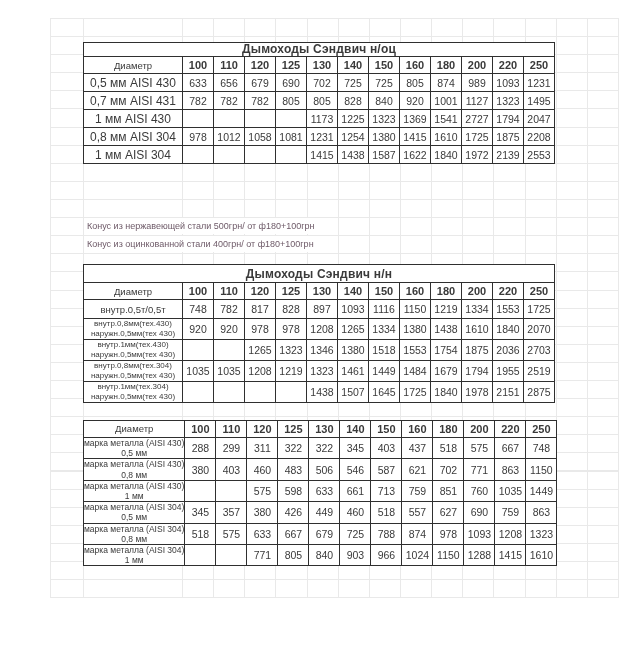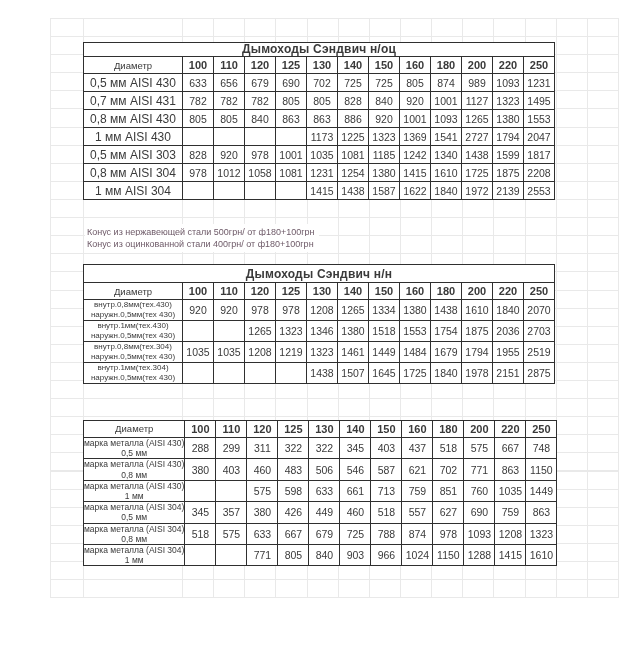--- a/index.html
+++ b/index.html
@@ -41,21 +41,21 @@
   .t2 tr.dr2 td{height:20px;}
   .t2 tr.dr1 td.lab{font-size:9.5px;}
   .t2 tr.dr2 td.lab,.t3 td.lab{font-size:8px;line-height:1.2;}
   .t3 tr.dr td{height:18px;}
   .t3 td.lab{font-size:8.5px;}
 
   .note{
     position:absolute;left:85px;height:16px;line-height:16px;background:#fff;
     font-size:9px;color:var(--note);padding:0 4px 0 2px;white-space:nowrap;
   }
-  .note-1{top:224px;} .note-2{top:236px;}
+  .note-1{top:218px;} .note-2{top:236px;}
 </style>
 </head>
 <body>
 
 <div class="sheet">
   <div class="hgrid"></div>
   <div class="vgrid"></div>
   <div class="vline vline-a"></div>
   <div class="vline vline-b"></div>
 
@@ -124,68 +124,34 @@
             <td class="val">828</td>
             <td class="val">840</td>
             <td class="val">920</td>
             <td class="val">1001</td>
             <td class="val">1127</td>
             <td class="val">1323</td>
             <td class="val">1495</td>
           </tr>
           <tr class="dr dr1">
             <td class="lab">
-              <div>0,8 мм AISI 430</div>
-            </td>
-            <td class="val">805</td>
-            <td class="val">805</td>
-            <td class="val">840</td>
-            <td class="val">863</td>
-            <td class="val">863</td>
-            <td class="val">886</td>
-            <td class="val">920</td>
-            <td class="val">1001</td>
-            <td class="val">1093</td>
-            <td class="val">1265</td>
-            <td class="val">1380</td>
-            <td class="val">1553</td>
-          </tr>
-          <tr class="dr dr1">
-            <td class="lab">
               <div>1 мм AISI 430</div>
             </td>
             <td class="val"></td>
             <td class="val"></td>
             <td class="val"></td>
             <td class="val"></td>
             <td class="val">1173</td>
             <td class="val">1225</td>
             <td class="val">1323</td>
             <td class="val">1369</td>
             <td class="val">1541</td>
             <td class="val">2727</td>
             <td class="val">1794</td>
             <td class="val">2047</td>
-          </tr>
-          <tr class="dr dr1">
-            <td class="lab">
-              <div>0,5 мм AISI 303</div>
-            </td>
-            <td class="val">828</td>
-            <td class="val">920</td>
-            <td class="val">978</td>
-            <td class="val">1001</td>
-            <td class="val">1035</td>
-            <td class="val">1081</td>
-            <td class="val">1185</td>
-            <td class="val">1242</td>
-            <td class="val">1340</td>
-            <td class="val">1438</td>
-            <td class="val">1599</td>
-            <td class="val">1817</td>
           </tr>
           <tr class="dr dr1">
             <td class="lab">
               <div>0,8 мм AISI 304</div>
             </td>
             <td class="val">978</td>
             <td class="val">1012</td>
             <td class="val">1058</td>
             <td class="val">1081</td>
             <td class="val">1231</td>
@@ -249,20 +215,37 @@
             <td class="col">120</td>
             <td class="col">125</td>
             <td class="col">130</td>
             <td class="col">140</td>
             <td class="col">150</td>
             <td class="col">160</td>
             <td class="col">180</td>
             <td class="col">200</td>
             <td class="col">220</td>
             <td class="col">250</td>
+          </tr>
+          <tr class="dr dr1">
+            <td class="lab">
+              <div>внутр.0,5т/0,5т</div>
+            </td>
+            <td class="val">748</td>
+            <td class="val">782</td>
+            <td class="val">817</td>
+            <td class="val">828</td>
+            <td class="val">897</td>
+            <td class="val">1093</td>
+            <td class="val">1116</td>
+            <td class="val">1150</td>
+            <td class="val">1219</td>
+            <td class="val">1334</td>
+            <td class="val">1553</td>
+            <td class="val">1725</td>
           </tr>
           <tr class="dr dr2">
             <td class="lab">
               <div>внутр.0,8мм(тех.430)</div>
               <div>наружн.0,5мм(тех 430)</div>
             </td>
             <td class="val">920</td>
             <td class="val">920</td>
             <td class="val">978</td>
             <td class="val">978</td>

